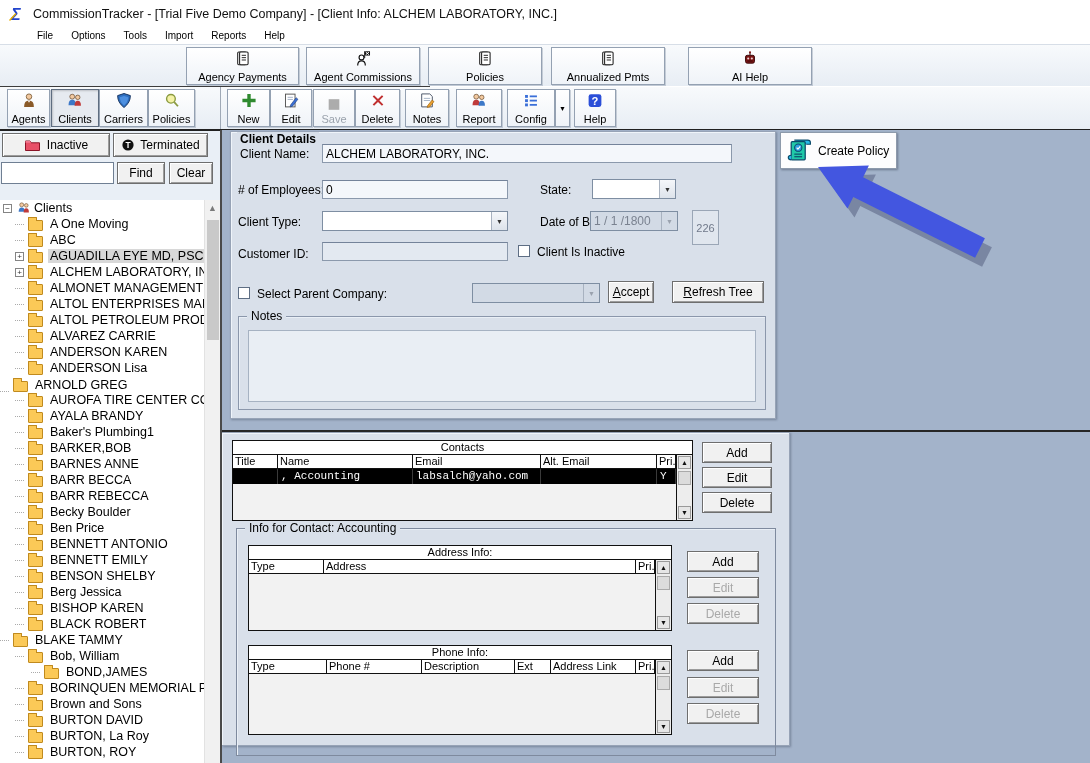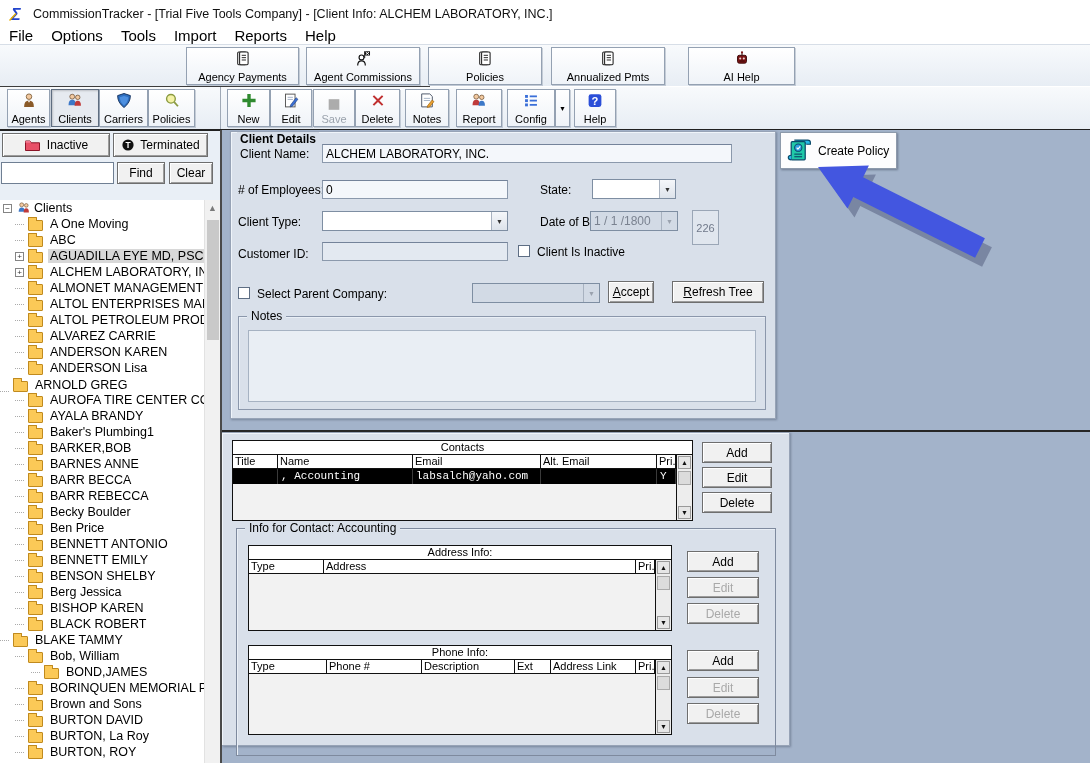--- a/index.html
+++ b/index.html
@@ -2,21 +2,21 @@
 <html><head>
 <meta charset="utf-8">
 <style>
   * { box-sizing:border-box; margin:0; padding:0; font-family:"Liberation Sans",sans-serif; }
   html,body { background:#fff; }
   #window { position:relative; width:1090px; height:763px; background:#fff; overflow:hidden; font-size:12px; color:#000; }
 
   
   .titlebar { position:absolute; top:0; left:0; right:0; height:27px; background:#fff; display:flex; align-items:center; padding-left:7px; }
   .titlebar .app-title { font-size:12.5px; color:#111; margin-left:8px; white-space:nowrap; }
-  .menubar { position:absolute; top:27px; left:0; right:0; height:17px; background:#fff; display:flex; align-items:center; font-size:15px; }
+  .menubar { position:absolute; top:27px; left:0; right:0; height:17px; background:#fff; display:flex; align-items:center; font-size:10px;padding-left:28px; }
   .menu-item { padding:0 9px; cursor:default; }
 
   
   .toolbar { position:absolute; left:0; right:0; background:linear-gradient(#F8FAFC,#E7EDF4); }
   #toolbar1 { top:44px; height:42px; border-top:1px solid #D7DEE7; }
   #toolbar2 { top:87px; height:42px; }
   .tb-btn { position:absolute; top:2px; height:38px; border:1px solid #94A1B2; background:linear-gradient(#FFFFFF,#EFF3F8); display:flex; flex-direction:column; align-items:center; justify-content:space-between; padding:2px 1px 1px; font-size:11px; cursor:default; box-shadow:1px 1px 0 rgba(120,135,155,.35); }
   .tb-btn .tb-label { font-size:11px; white-space:nowrap; }
   .tb-btn.active { background:#E6EAF0; border-color:#5E6D80; box-shadow:inset 1px 1px 2px rgba(0,0,0,.18); }
   .tb-btn.disabled .tb-label { color:#9AA2AC; }
@@ -92,21 +92,21 @@
 
 <div id="window">
 
   <div class="titlebar">
     <span class="icon" style="width:18px;height:18px">
       <svg viewBox="0 0 18 18">
           <text x="9" y="14.5" font-size="16" font-style="italic" font-weight="bold" fill="#2244CC" text-anchor="middle" font-family="Liberation Serif,serif">Σ</text>
           <path d="M2.5 15.5 L9 8.5" stroke="#E8B000" stroke-width="1.4" fill="none"></path>
         </svg>
     </span>
-    <span class="app-title">CommissionTracker - [Trial Five Tools Company] - [Client Info: ALCHEM LABORATORY, INC.]</span>
+    <span class="app-title">CommissionTracker - [Trial Five Demo Company] - [Client Info: ALCHEM LABORATORY, INC.]</span>
   </div>
 
   <div class="menubar" id="menubar">
       <div class="menu-item">File</div>
       <div class="menu-item">Options</div>
       <div class="menu-item">Tools</div>
       <div class="menu-item">Import</div>
       <div class="menu-item">Reports</div>
       <div class="menu-item">Help</div>
     </div>
@@ -153,21 +153,21 @@
           <svg viewBox="0 0 16 16">
             <rect x="3" y="1.8" width="8" height="12" rx="1" fill="#FFF" stroke="#222" stroke-width="1"></rect>
             <rect x="4.8" y="1.8" width="8" height="12" rx="1" fill="#FFF" stroke="#222" stroke-width="1"></rect>
             <line x1="6.8" y1="5" x2="10.8" y2="5" stroke="#222" stroke-width="0.9"></line>
             <line x1="6.8" y1="7.2" x2="10.8" y2="7.2" stroke="#222" stroke-width="0.9"></line>
             <line x1="6.8" y1="9.4" x2="10.8" y2="9.4" stroke="#222" stroke-width="0.9"></line>
           </svg>
         </span>
         <span class="tb-label">Annualized Pmts</span>
       </button>
-      <button class="tb-btn" style="left: 688px; width: 107px;">
+      <button class="tb-btn" style="left: 688px; width: 124px;">
         <span class="icon" style="width: 20px; height: 17px;">
           <svg viewBox="0 0 16 16">
             <line x1="8" y1="2.6" x2="8" y2="5" stroke="#3A0808" stroke-width="1"></line>
             <circle cx="8" cy="2.2" r="1" fill="#7A1515"></circle>
             <rect x="3.8" y="5" width="8.4" height="7.4" rx="1.6" fill="#7A1515" stroke="#3A0808" stroke-width="0.9"></rect>
             <circle cx="6.3" cy="8" r="1" fill="#EFD3D3"></circle>
             <circle cx="9.7" cy="8" r="1" fill="#EFD3D3"></circle>
             <line x1="5.5" y1="10.4" x2="10.5" y2="10.4" stroke="#3A0808" stroke-width="0.9"></line>
           </svg>
         </span>

